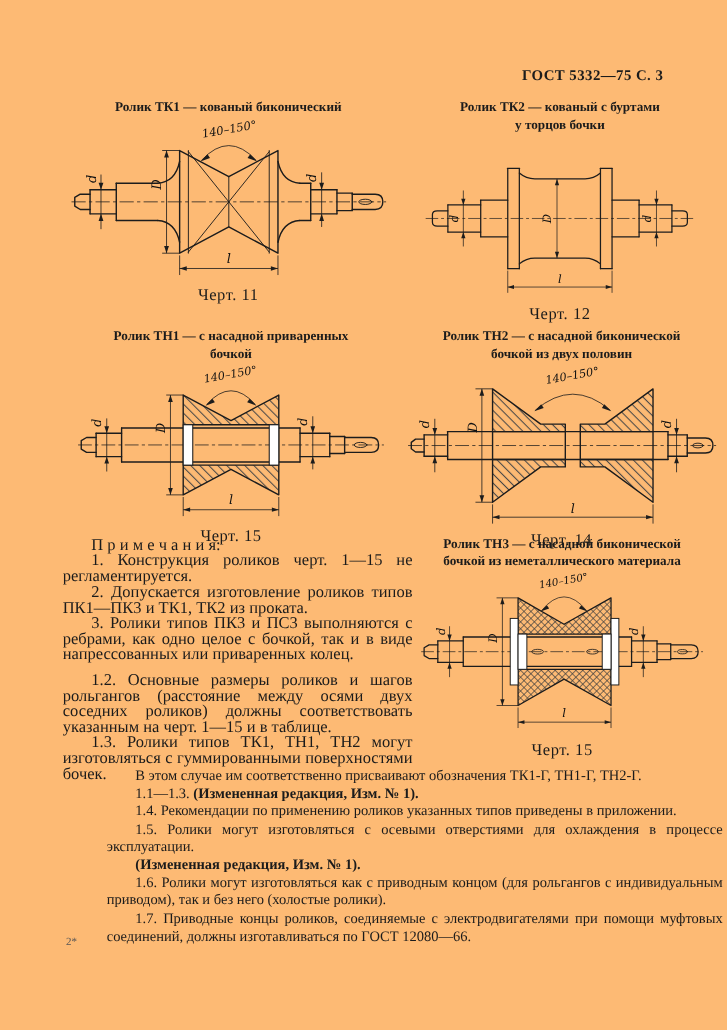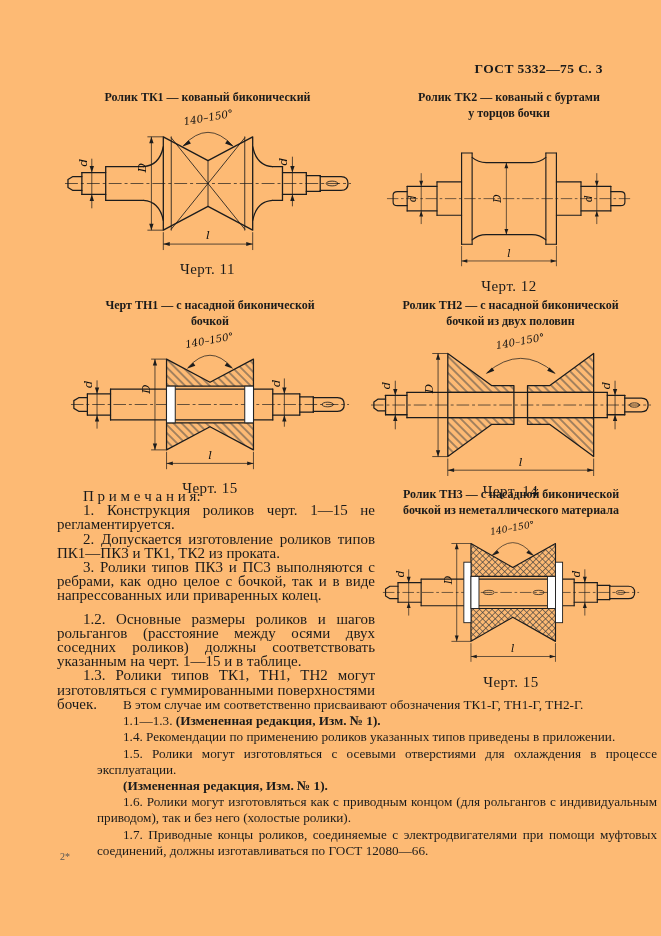--- a/index.html
+++ b/index.html
@@ -152,21 +152,21 @@
         <text class="lab" x="131" y="85" text-anchor="middle" transform="rotate(-90 131 85)">D</text>
         <text class="lab" x="234" y="85" text-anchor="middle" transform="rotate(-90 234 85)">d</text>
         <text class="lab" x="140" y="152" text-anchor="middle">l</text>
       </g>
     </svg>
     <div class="fcap">Черт. 12</div>
   </section>
 
   <section class="fig" style="left:55px; top:298px; width:310px;">
     <div class="ftitle">
-      <div>Черт ТН1 — с насадной биконической</div>
+      <div>Ролик ТН1 — с насадной приваренных</div>
       <div>бочкой</div>
     </div>
     <svg width="280" height="145" viewBox="0 0 290 150">
       <defs>
         <pattern id="h13" patternUnits="userSpaceOnUse" width="6" height="6" patternTransform="rotate(45)">
           <line x1="0" y1="3" x2="6" y2="3" stroke="#474747" stroke-width="1"></line>
         </pattern>
       </defs>
       <line class="cl" x1="1" y1="75" x2="289" y2="75"></line>
       <g class="o">

